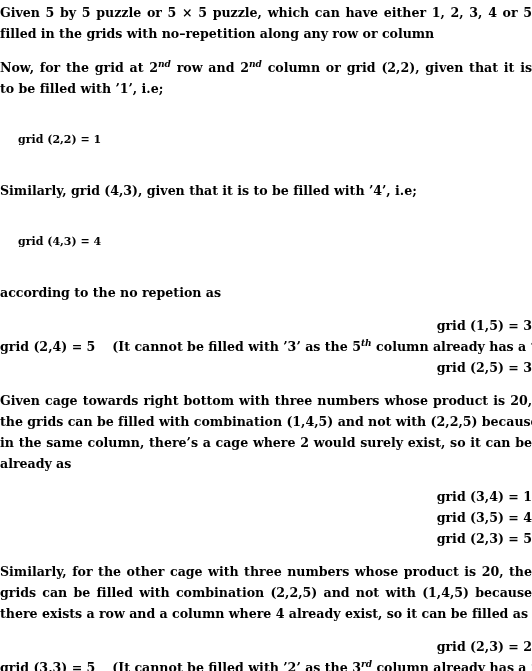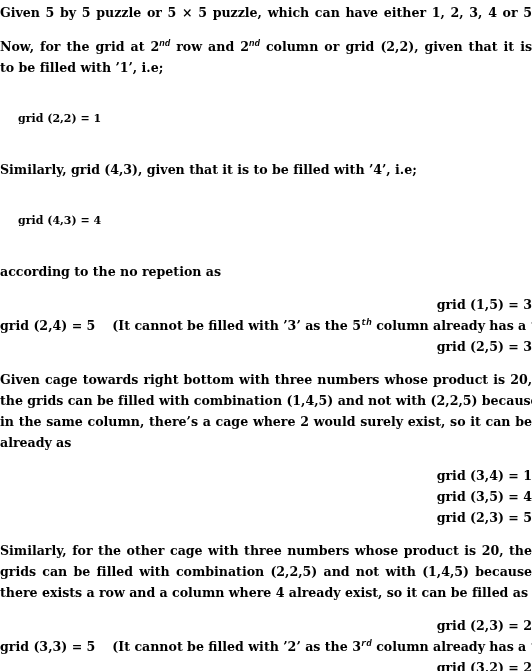--- a/index.html
+++ b/index.html
@@ -57,41 +57,41 @@
     height: 13px;
   }
   .gap-sm {
     height: 12px;
   }
   sup {
     font-size: 0.72em;
     font-style: italic;
     vertical-align: super;
     line-height: 0;
-    font-family: Liberation Mono, monospace;
   }
   .note {
     padding-left: 17px;
   }
   .eqrow {
     display: block;
     white-space: nowrap;
     font-size: 12.6px;
     line-height: 21px;
     text-align: right;
   }
 </style>
 </head>
 <body>
 
 <div class="page">
   <div class="doc">
 
     <div class="para">
       <span class="jline">Given 5 by 5 puzzle or 5 × 5 puzzle, which can have either 1, 2, 3, 4 or 5</span>
+      <span class="jline last">filled in the grids with no–repetition along any row or column</span>
     </div>
 
     <div class="gap"></div>
 
     <div class="para">
       <span class="jline">Now, for the grid at 2<sup>nd</sup> row and 2<sup>nd</sup> column or grid (2,2), given that it is</span>
       <span class="jline last">to be filled with ’1’, i.e;</span>
     </div>
 
     <div class="gap-sm"></div>

